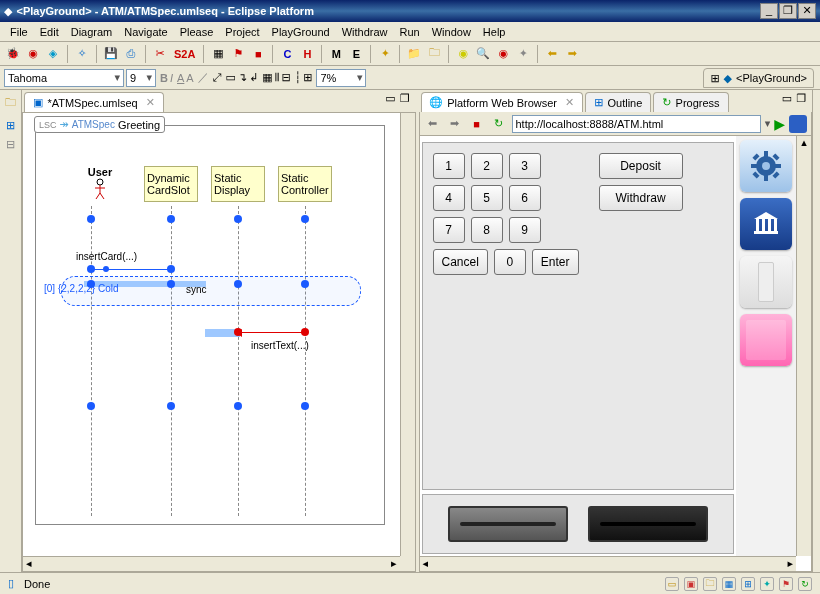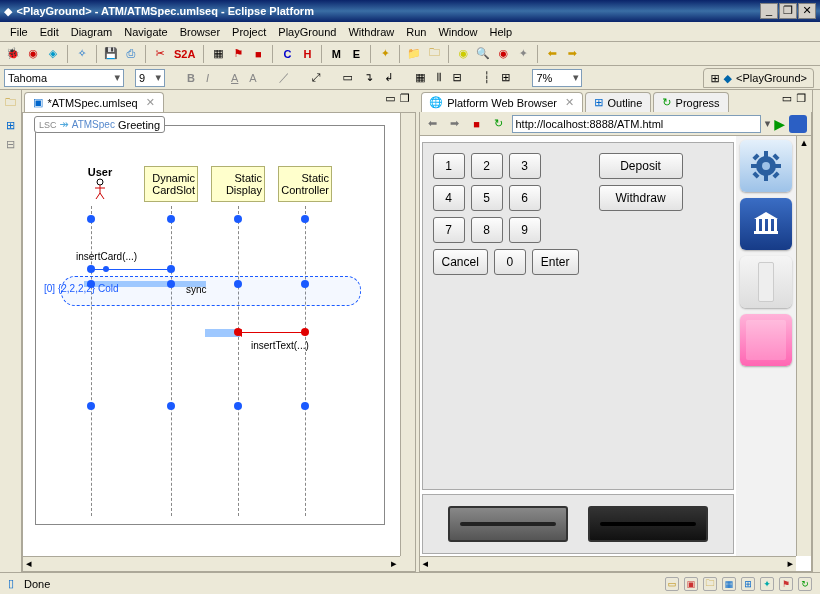--- a/index.html
+++ b/index.html
@@ -11,21 +11,21 @@
 .titlebar .winbtns { display: flex; gap: 1px; }
 .titlebar .winbtn { width: 18px; height: 16px; background: #d4d0c8; border: 1px solid #808080; text-align: center; line-height: 13px; font-family: Arial; cursor: pointer; color:#000; }
 
 .menubar { background: #ece9d8; height: 20px; display: flex; align-items: center; padding: 0 4px; border-bottom: 1px solid #aca899; }
 .menubar .menuitem { padding: 2px 6px; cursor: pointer; }
 
 .toolbar { background: #ece9d8; height: 24px; display: flex; align-items: center; padding: 0 4px; gap: 2px; border-bottom: 1px solid #aca899; }
 .toolbar .sep { width: 1px; height: 18px; background: #aca899; margin: 0 3px; }
 .toolbar .tbtn { width: 18px; height: 18px; display: flex; align-items: center; justify-content: center; cursor: pointer; border: 1px solid transparent; }
 
-.toolbar2 { background: #ece9d8; height: 24px; display: flex; align-items: center; padding: 0 4px; gap: 11px; border-bottom: 1px solid #aca899; }
+.toolbar2 { background: #ece9d8; height: 24px; display: flex; align-items: center; padding: 0 4px; gap: 2px; border-bottom: 1px solid #aca899; }
 .fontsel { width:120px; height:18px; background:#fff; border:1px solid #7f9db9; padding:0 3px; display:flex; align-items:center; justify-content:space-between; }
 .sizesel { width:30px; height:18px; background:#fff; border:1px solid #7f9db9; padding:0 3px; display:flex; align-items:center; justify-content:space-between; }
 .zoomsel { width:50px; height:18px; background:#fff; border:1px solid #7f9db9; padding:0 3px; display:flex; align-items:center; justify-content:space-between; }
 .dropb { color:#555; cursor:pointer; }
 
 .perspective { position: absolute; right: 6px; top: 26px; background: #ece9d8; border: 1px solid #aca899; border-radius: 4px 4px 0 0; padding: 2px 6px; display: flex; align-items: center; gap: 4px; height: 20px; }
 
 .workarea { flex: 1; display: flex; background: #ece9d8; min-height: 0; }
 .leftgutter { width: 22px; background: #ece9d8; border-right: 1px solid #aca899; display: flex; flex-direction: column; align-items: center; padding-top: 4px; gap: 6px; }
 .rightgutter { width: 8px; background: #ece9d8; border-left:1px solid #aca899;}
@@ -44,21 +44,21 @@
 .editor-inner { position:absolute; left:0; top:0; right:15px; bottom:15px; overflow:hidden; }
 .editor-hsb { position:absolute; left:0; right:15px; bottom:0; height:15px; background:#ece9d8; border-top:1px solid #aca899; }
 .editor-vsb { position:absolute; top:0; right:0; bottom:15px; width:15px; background:#ece9d8; border-left:1px solid #aca899; }
 .editor-corner { position:absolute; right:0; bottom:0; width:15px; height:15px; background:#ece9d8; }
 
 .diagram { position: absolute; left: 12px; top: 12px; width: 350px; height: 400px; border: 1px solid #888; background: #fff; }
 .dgheader { position:absolute; left:-2px; top:-10px; background:#fff; border:1px solid #888; border-radius:3px; padding:1px 4px; display:flex; align-items:center; gap:3px; }
 .lscbadge { color:#888; font-size:9px;text-align:center; }
 .atmlabel { color:#5588cc; font-size:10px; }
 
-.lifeline-head { position: absolute; width: 54px; text-align: right; font-size: 10px; }
+.lifeline-head { position: absolute; width: 54px; text-align: left; font-size: 10px; }
 .lifeline-head .box { background: #ffffcc; border: 1px solid #b0b070; padding: 5px 2px; line-height:12px; }
 .lifeline { position: absolute; width: 0; border-left: 1px dashed #888; }
 .dot { position:absolute; width:8px; height:8px; background:#1a5aff; border-radius:50%; transform:translate(-50%,-50%); }
 .dot.red { background:#e00000; }
 .msgline { position:absolute; height:1px; background:#1a5aff; }
 .msgline.red { background:#e00000; }
 .msglabel { position:absolute; font-size:10px; color:#000; }
 .fragment { position:absolute; border:1px dashed #1a5aff; border-radius:14px; background:rgba(100,150,255,0.07); }
 .synclabel { position:absolute; font-size:10px; }
 .coldlabel { position:absolute; font-size:10px; color:#1a5aff; }
@@ -113,21 +113,21 @@
     <div class="winbtn">❐</div>
     <div class="winbtn">✕</div>
   </div>
 </div>
 
 <div class="menubar">
   <span class="menuitem">File</span>
   <span class="menuitem">Edit</span>
   <span class="menuitem">Diagram</span>
   <span class="menuitem">Navigate</span>
-  <span class="menuitem">Browser</span>
+  <span class="menuitem">Please</span>
   <span class="menuitem">Project</span>
   <span class="menuitem">PlayGround</span>
   <span class="menuitem">Withdraw</span>
   <span class="menuitem">Run</span>
   <span class="menuitem">Window</span>
   <span class="menuitem">Help</span>
 </div>
 
 <div class="toolbar" style="position:relative;">
   <div class="tbtn" style="color:#c00;">🐞</div>

